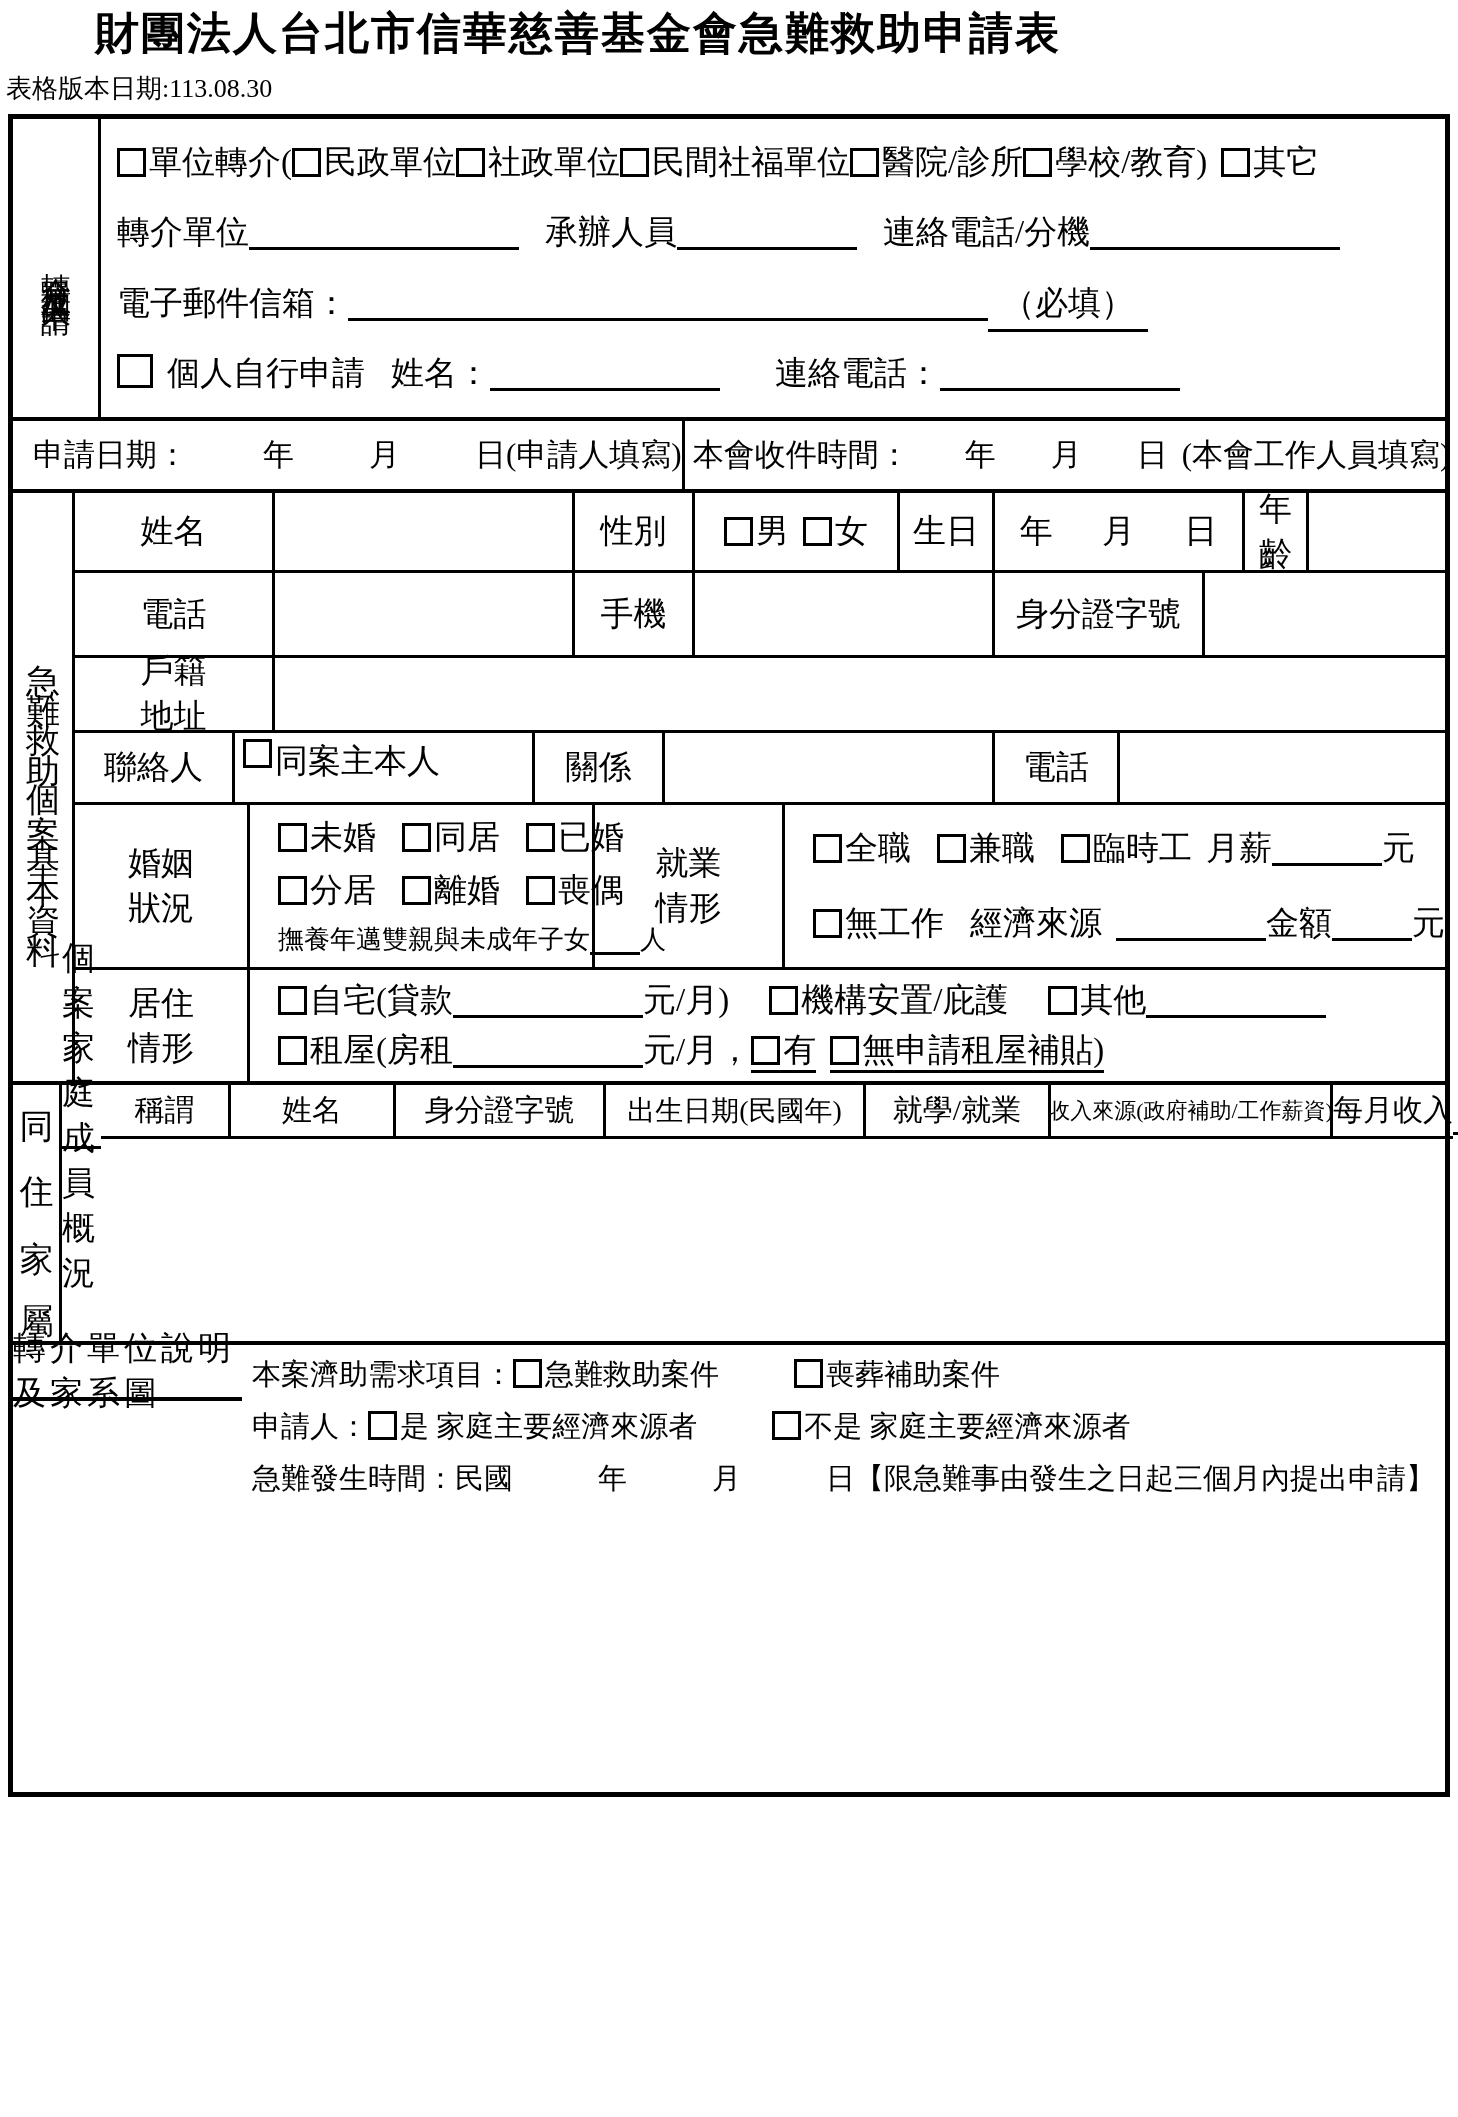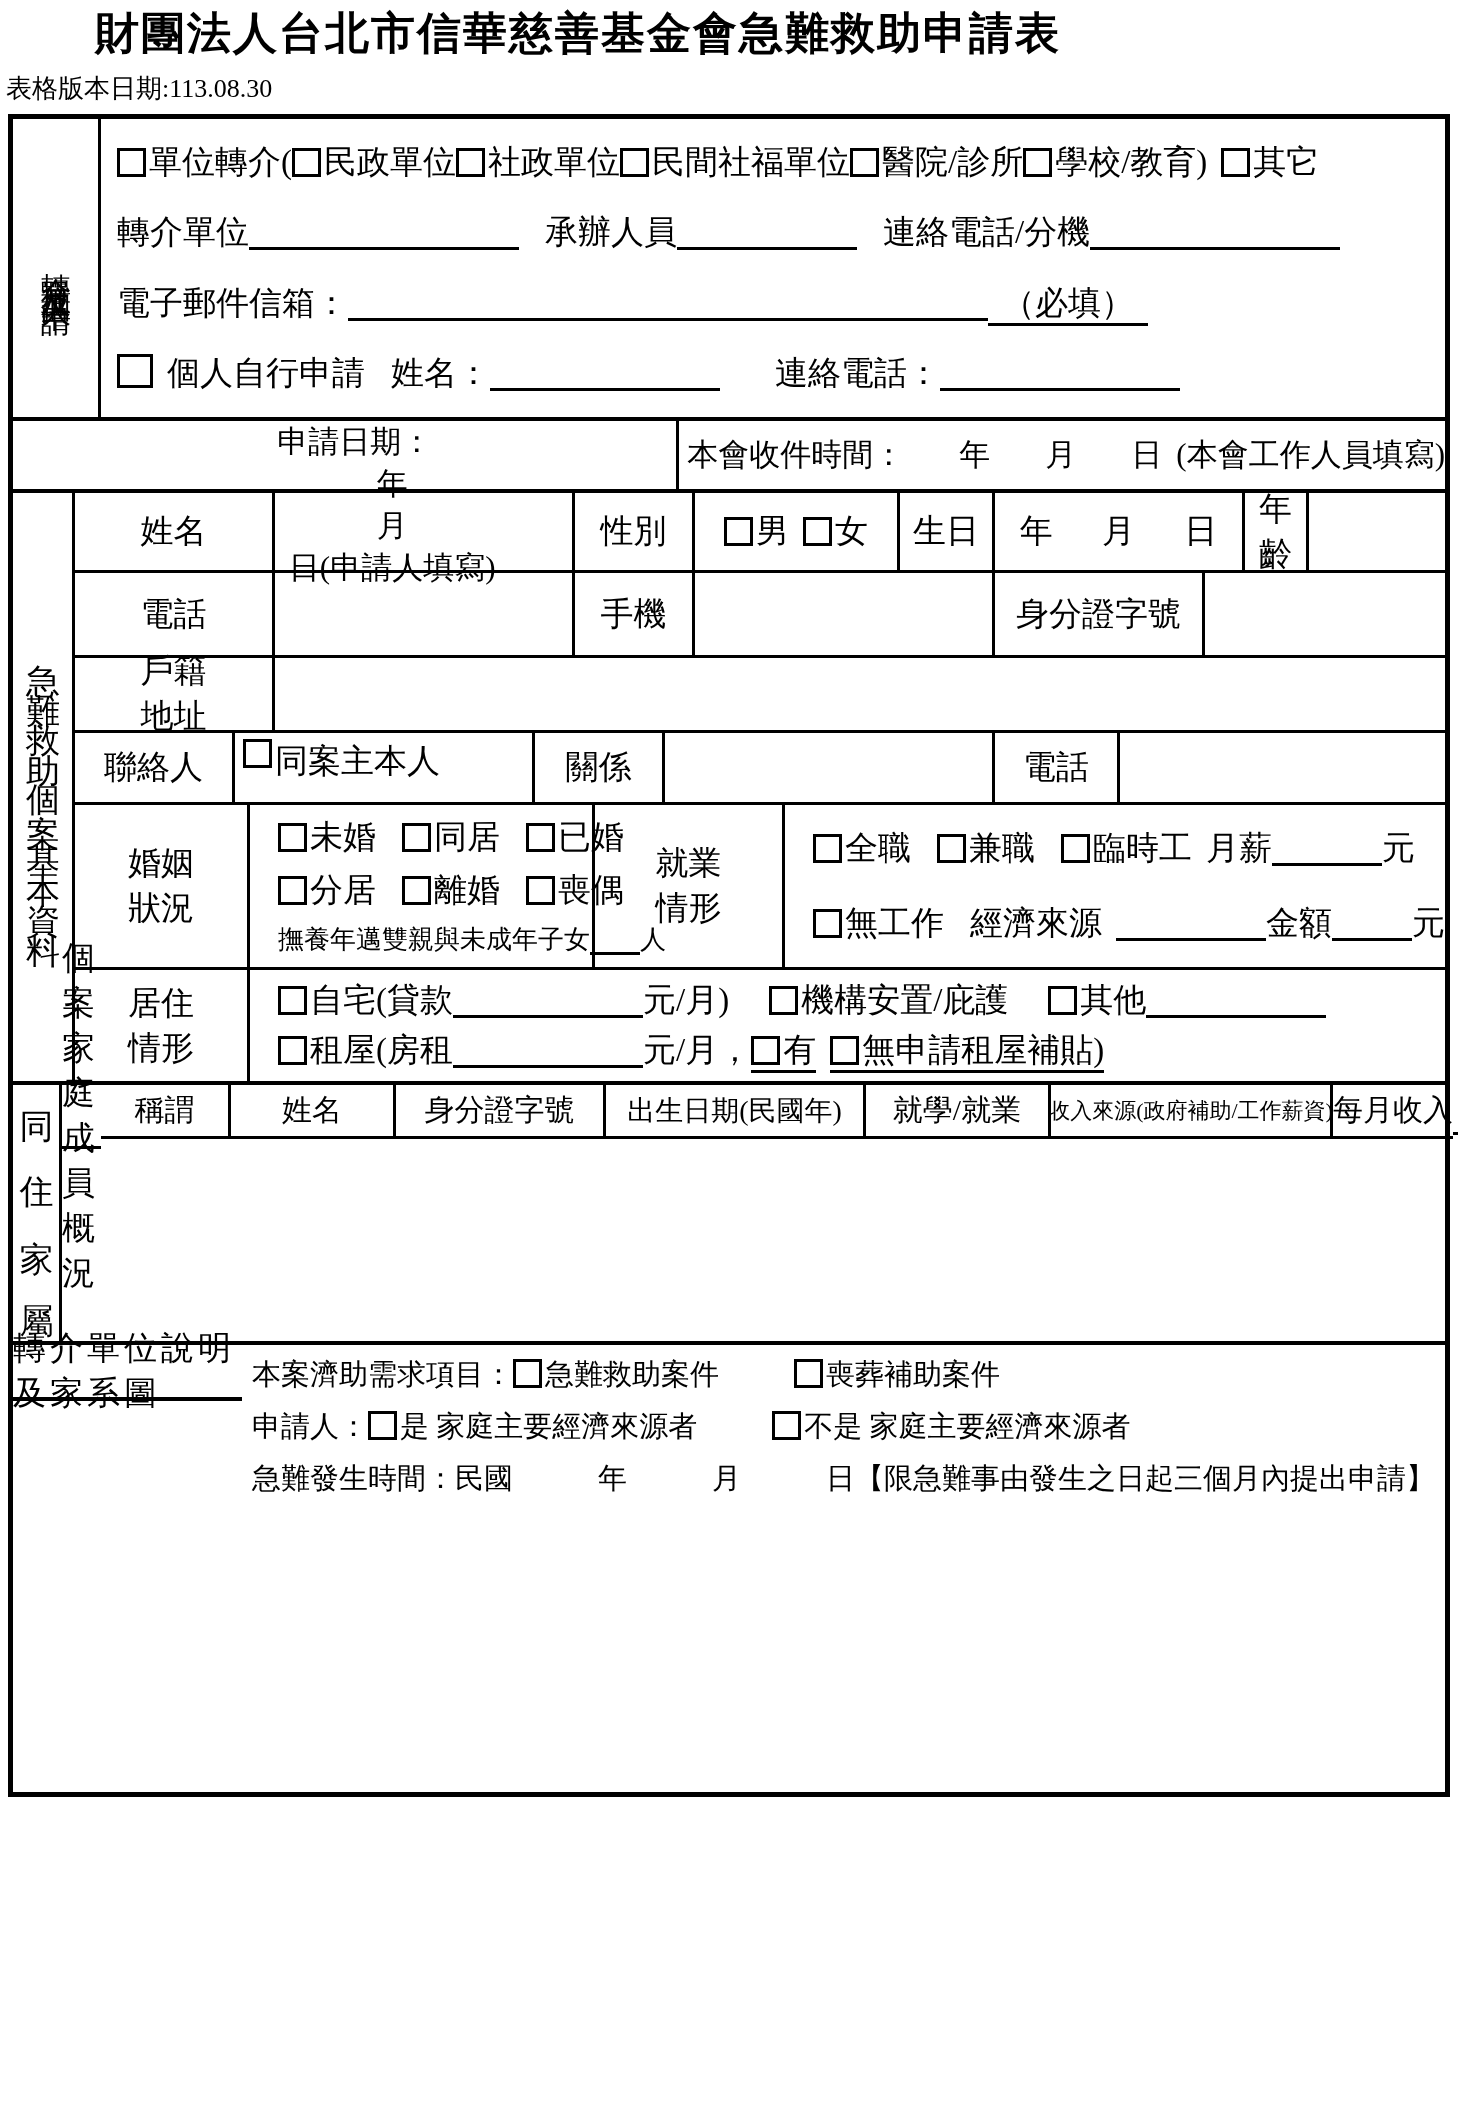--- a/index.html
+++ b/index.html
@@ -26,25 +26,25 @@
   .cb.big { width:36px; height:34px; margin-right:14px; }
   .blank { display:inline-block; border-bottom:3px solid #000; height:32px; vertical-align:-7px; }
   .bw50{width:50px}.bw80{width:80px}.bw110{width:110px}.bw150{width:150px}
   .bw180{width:180px}.bw190{width:190px}.bw230{width:230px}.bw240{width:240px}
   .bw250{width:250px}.bw270{width:270px}.bw640{width:640px}
 
   
   .ref-content { flex:1; height:298px; display:flex; flex-direction:column; justify-content:space-around; padding:8px 6px 8px 16px; font-size:33px; }
   .ref-line { white-space:nowrap; }
   .ml14{margin-left:14px}.ml26{margin-left:26px}.ml40{margin-left:40px}.ml55{margin-left:55px}.ml75{margin-left:75px}
-  .ul-req { border-bottom:3px solid #000; padding:0 14px 2px 14px; }
+  .ul-req { border-bottom:3px solid #000; padding:0 14px 8px 14px; }
 
   
   .date-row { height:72px; font-size:31px; }
-  .date-left { width:863px; border-right:3px solid #000; display:flex; align-items:center; padding-left:20px; white-space:nowrap;flex-direction:column; }
+  .date-left { width:863px; border-right:3px solid #000; display:flex; align-items:center; padding-left:20px; white-space:nowrap; }
   .date-right { flex:1; display:flex; align-items:center; padding-left:8px; white-space:nowrap; }
 
   
   .basic-rows { flex:1; display:flex; flex-direction:column; }
   .brow { display:flex; border-bottom:3px solid #000; }
   .brow:last-child { border-bottom:none; }
   .bcell { border-right:3px solid #000; display:flex; align-items:center; justify-content:center; font-size:33px; text-align:center; }
   .bcell:last-child { border-right:none; }
   .bcell.fill { flex:1; }
   .wraplbl { display:inline-block; width:74px; line-height:1.35; }

